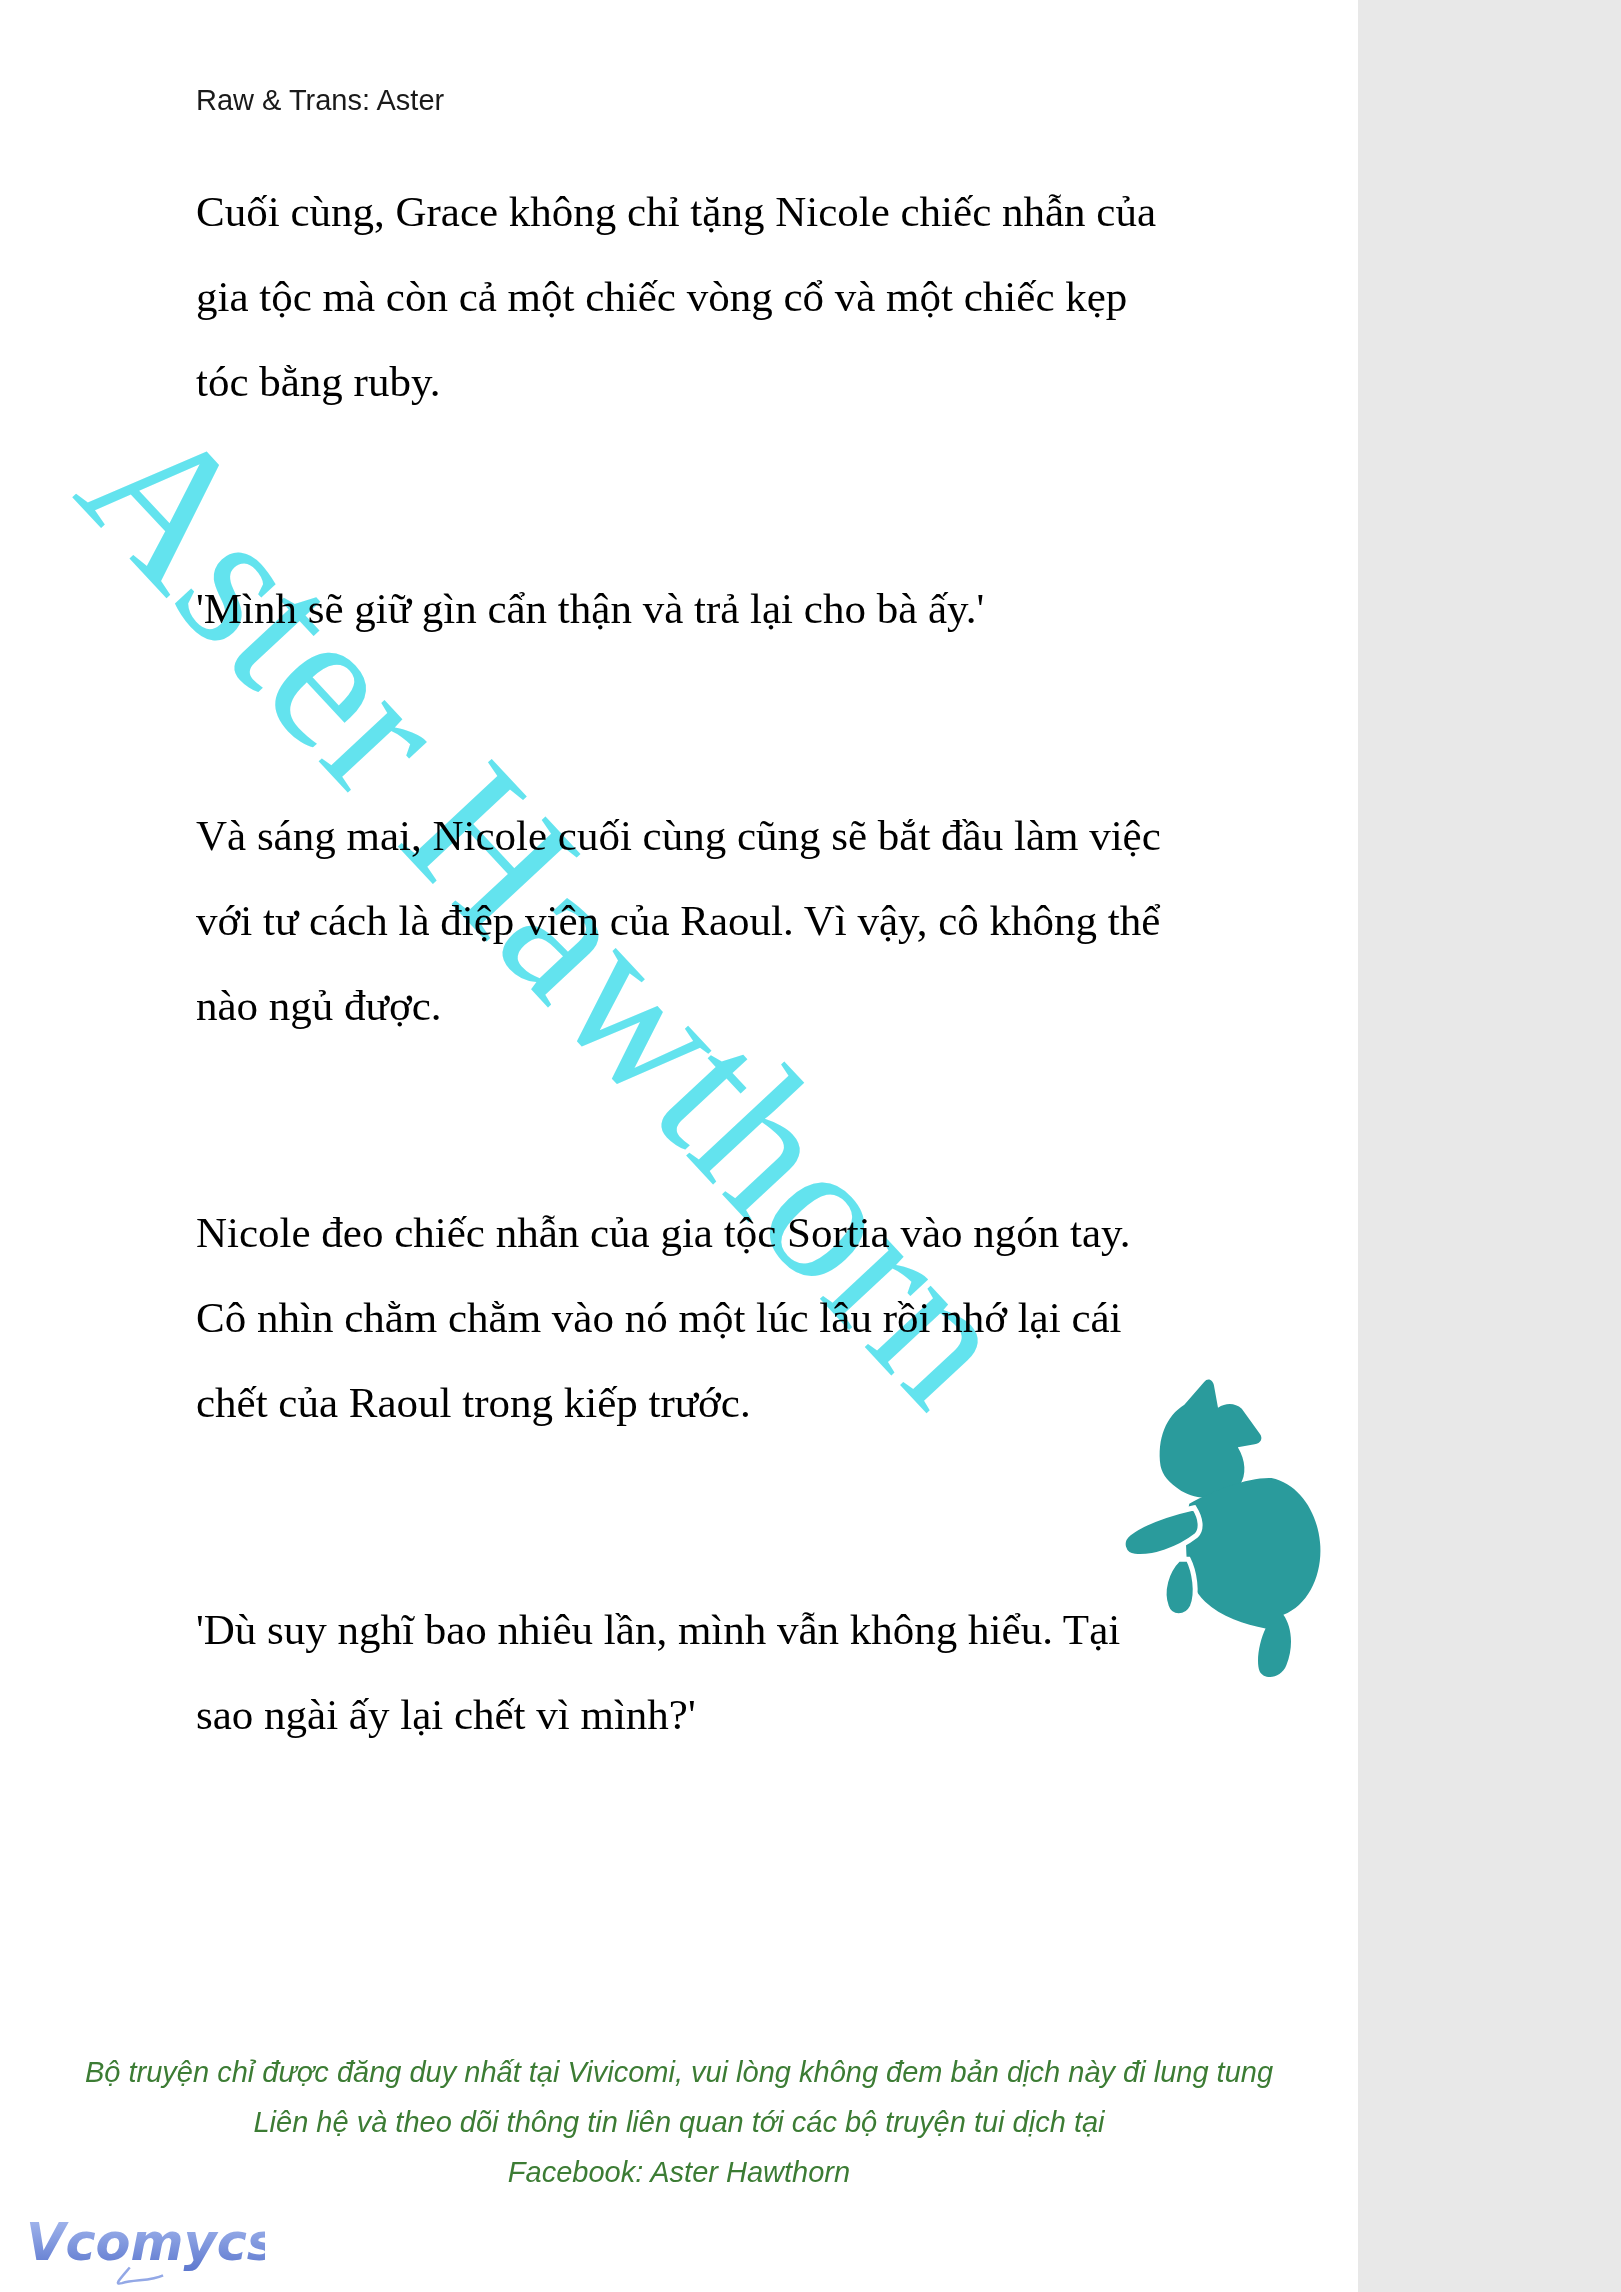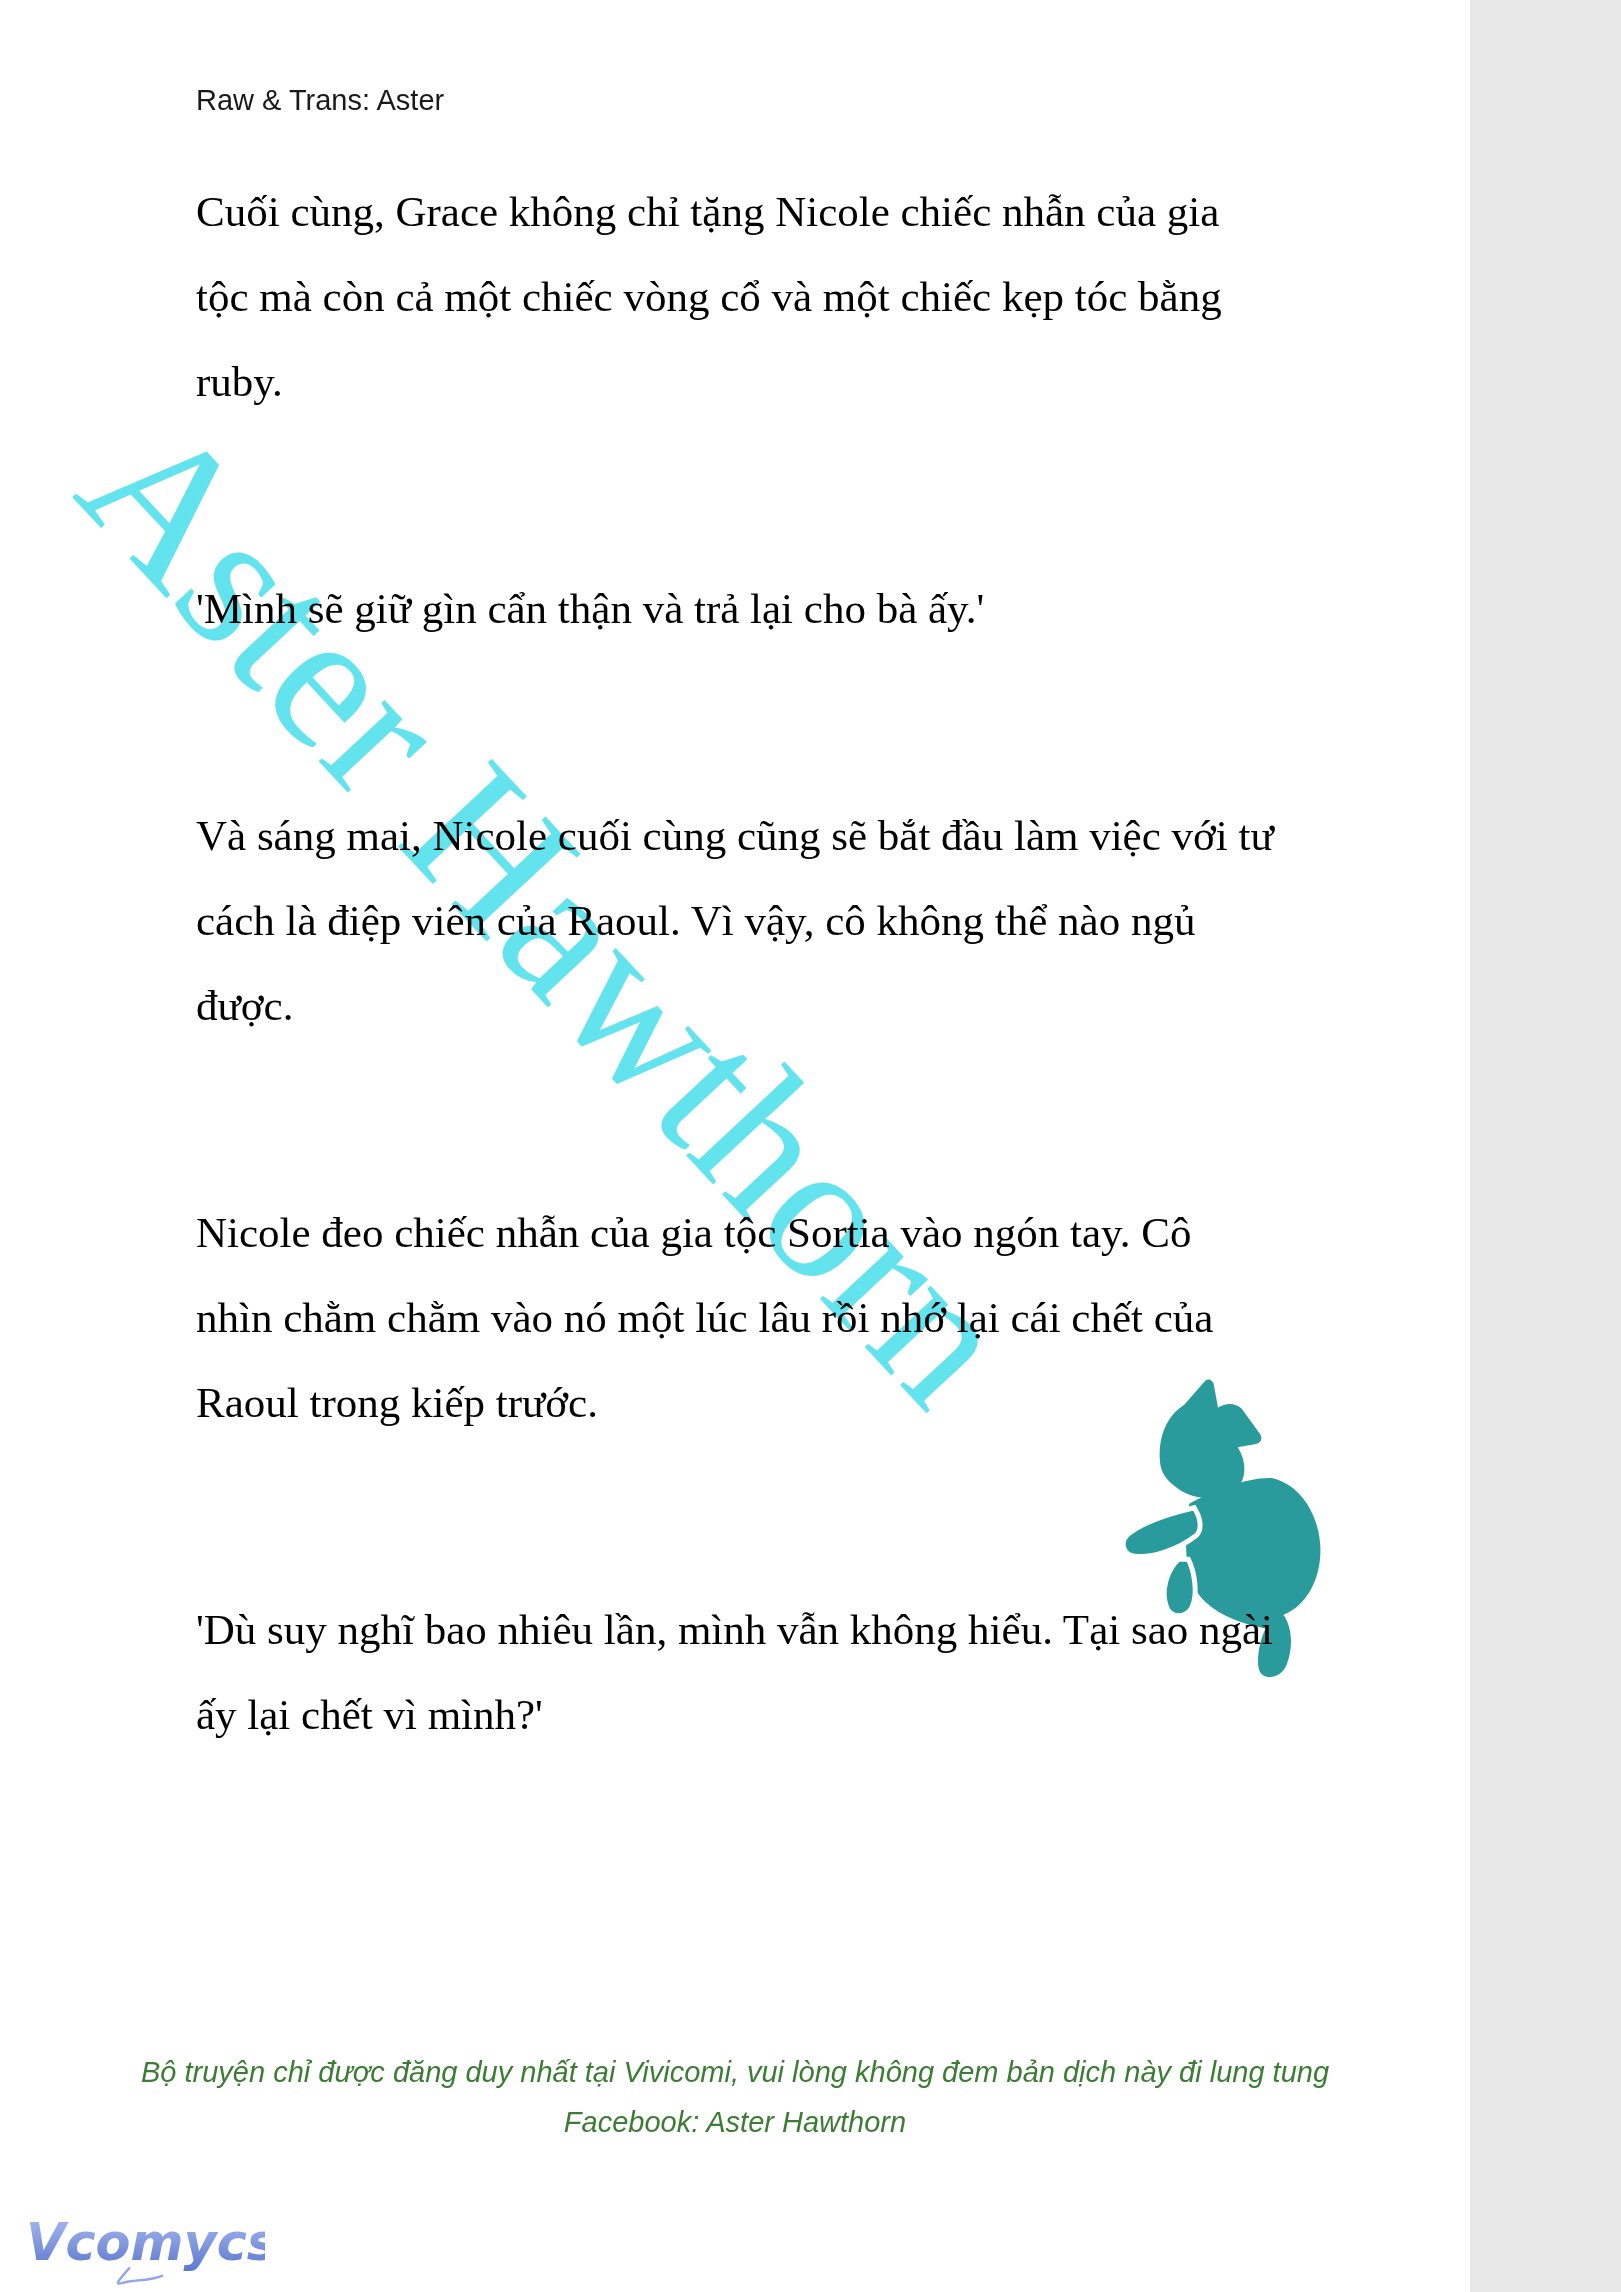--- a/index.html
+++ b/index.html
@@ -1,19 +1,19 @@
 <!DOCTYPE html>
 <html><head>
 <meta charset="utf-8">
 <style>
   * { margin: 0; padding: 0; box-sizing: border-box; }
   html, body { background: #e8e8e8; }
   .page {
     position: relative;
-    width: 1470px;
+    width: 1358px;
     height: 2293px;
     background: #ffffff;
     overflow: hidden;
     font-family: "Liberation Serif", serif;
   }
   .credits-header {
     position: absolute;
     left: 196px;
     top: 84px;
     font-family: "Liberation Sans", sans-serif;
@@ -130,20 +130,21 @@
   <div class="content">
     <p>Cuối cùng, Grace không chỉ tặng Nicole chiếc nhẫn của gia tộc mà còn cả một chiếc vòng cổ và một chiếc kẹp tóc bằng ruby.</p>
     <p>'Mình sẽ giữ gìn cẩn thận và trả lại cho bà ấy.'</p>
     <p>Và sáng mai, Nicole cuối cùng cũng sẽ bắt đầu làm việc với tư cách là điệp viên của Raoul. Vì vậy, cô không thể nào ngủ được.</p>
     <p>Nicole đeo chiếc nhẫn của gia tộc Sortia vào ngón tay. Cô nhìn chằm chằm vào nó một lúc lâu rồi nhớ lại cái chết của Raoul trong kiếp trước.</p>
     <p>'Dù suy nghĩ bao nhiêu lần, mình vẫn không hiểu. Tại sao ngài ấy lại chết vì mình?'</p>
   </div>
 
   <div class="footer">
     <div>Bộ truyện chỉ được đăng duy nhất tại Vivicomi, vui lòng không đem bản dịch này đi lung tung</div>
+    <div>Liên hệ và theo dõi thông tin liên quan tới các bộ truyện tui dịch tại</div>
     <div>Facebook: Aster Hawthorn</div>
   </div>
 
   <svg class="logo" viewBox="0 0 250 92" xmlns="http://www.w3.org/2000/svg">
     <defs>
       <linearGradient id="logo-grad" x1="0" y1="0" x2="0" y2="1">
         <stop offset="0" stop-color="#aabdf0"></stop>
         <stop offset="1" stop-color="#5c77ce"></stop>
       </linearGradient>
     </defs>

